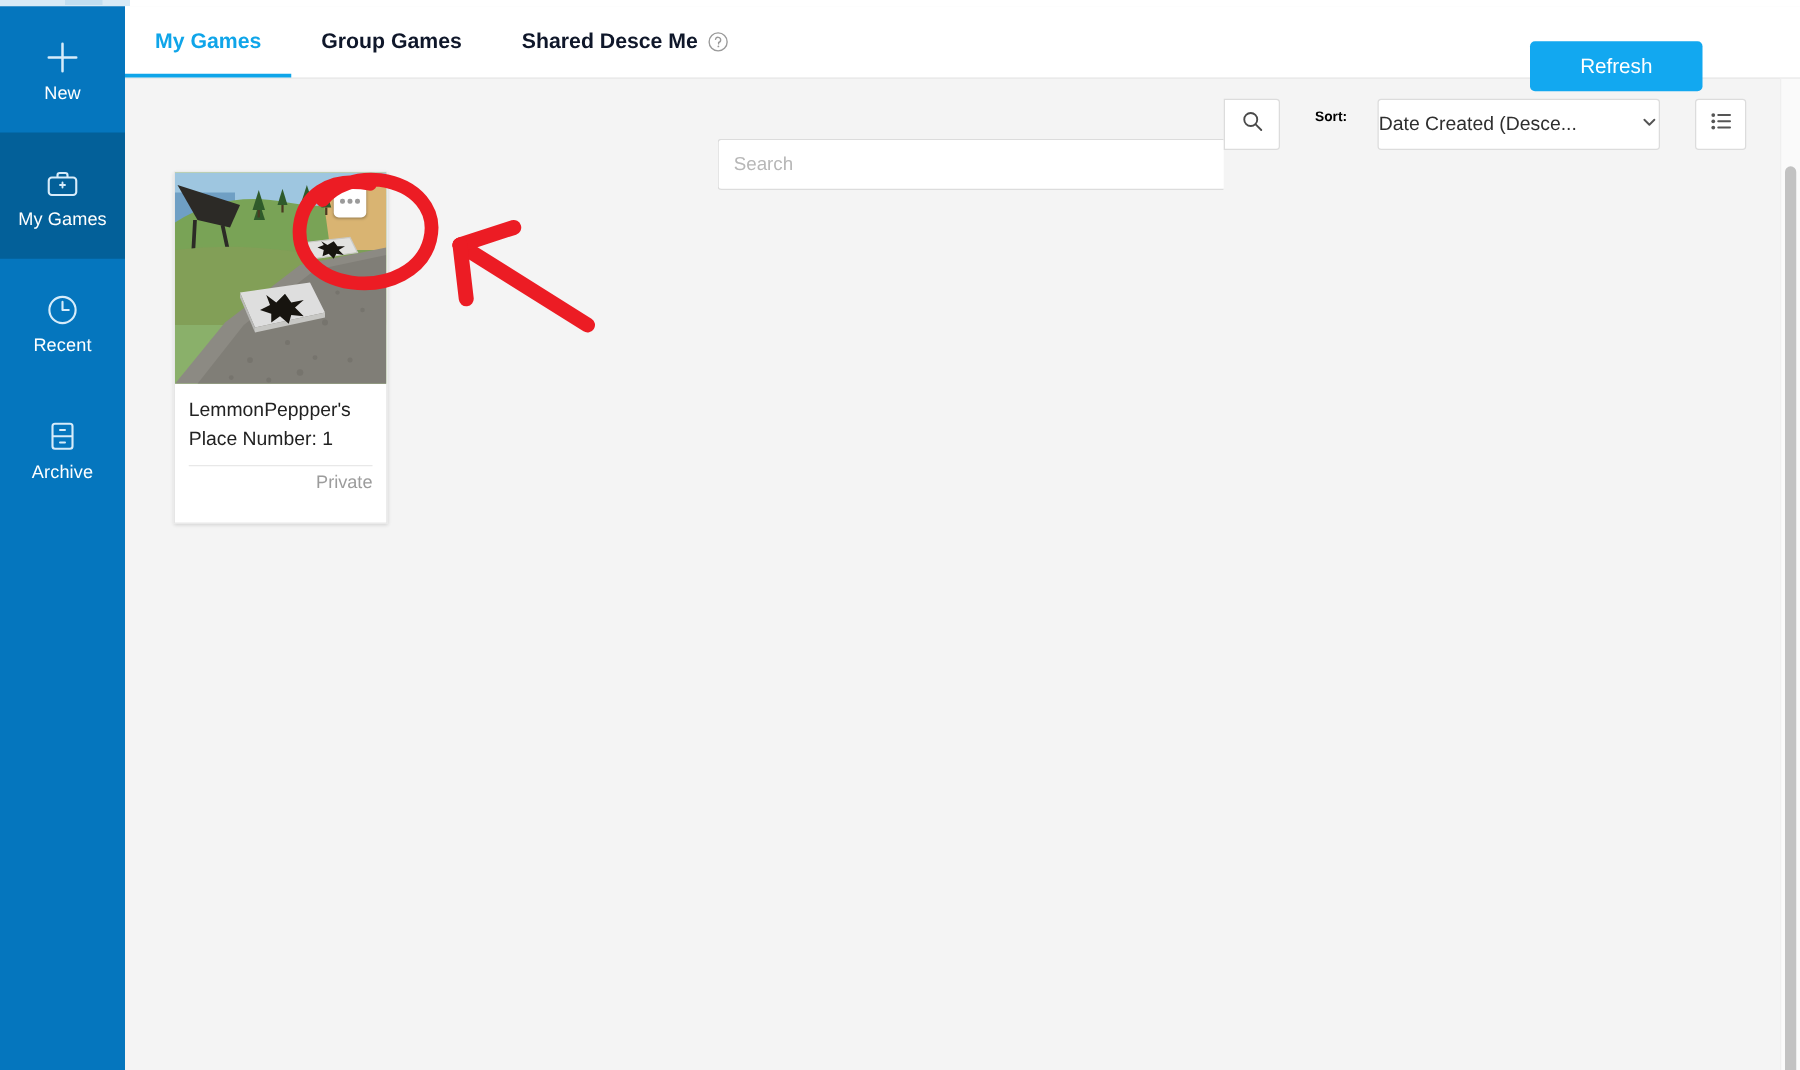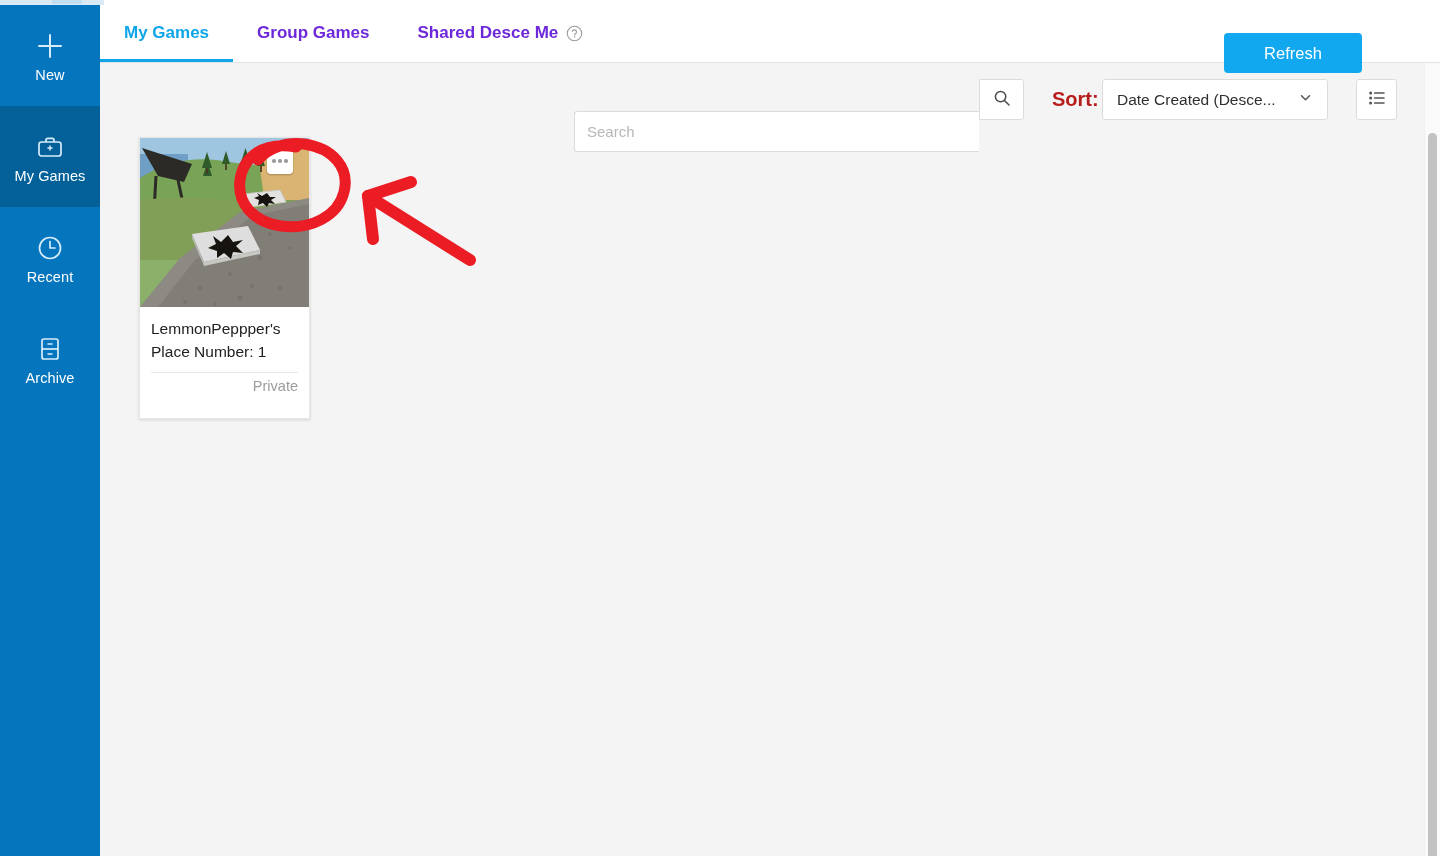--- a/index.html
+++ b/index.html
@@ -77,21 +77,21 @@
     position: absolute; left: 0; bottom: 0;
     height: 58px;
     display: flex; align-items: center;
   }
   .tab {
     height: 58px;
     display: flex; align-items: center; justify-content: center;
     padding: 0 24px;
     font-size: 17px;
     font-weight: bold;
-    color: #6d28d9;
+    color: #0f172a;
     cursor: pointer;
     user-select: none;
     position: relative;
     white-space: nowrap;
   }
   .tab.active { color: #0fa5e9; }
   .tab.active:after {
     content: "";
     position: absolute; left: 0; right: 0; bottom: 0;
     height: 3px; background: #0fa5e9;
@@ -139,32 +139,32 @@
   .search-btn {
     width: 45px; height: 41px;
     border: 1px solid #dcdcdc;
     border-radius: 0 3px 3px 0;
     background: #ffffff;
     display: flex; align-items: center; justify-content: center;
     cursor: pointer;
   }
   .sort-label {
     position: absolute; left: 952px; top: 25px;
-    font-size: 20px;
+    font-size: 11px;
     font-weight: bold;
-    color: #b91c1c;
+    color: #000000;
   }
   .sort-select {
     position: absolute; left: 1002px; top: 16px;
     width: 226px; height: 41px;
     border: 1px solid #dcdcdc;
     border-radius: 3px;
     background: #ffffff;
     display: flex; align-items: center;
-    padding: 0 14px;
+    padding: 0 0;
     cursor: pointer;
     user-select: none;
   }
   .sort-select .val {
     flex: 1;
     font-size: 15.5px;
     color: #2f2f2f;
     white-space: nowrap;
     overflow: hidden;
   }

